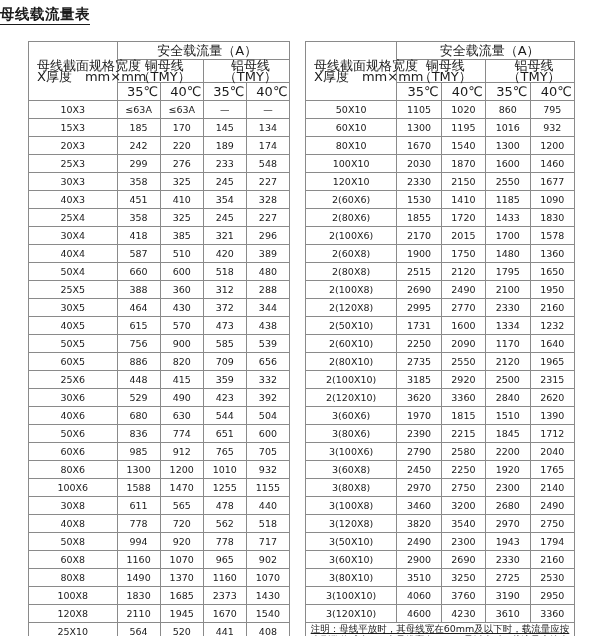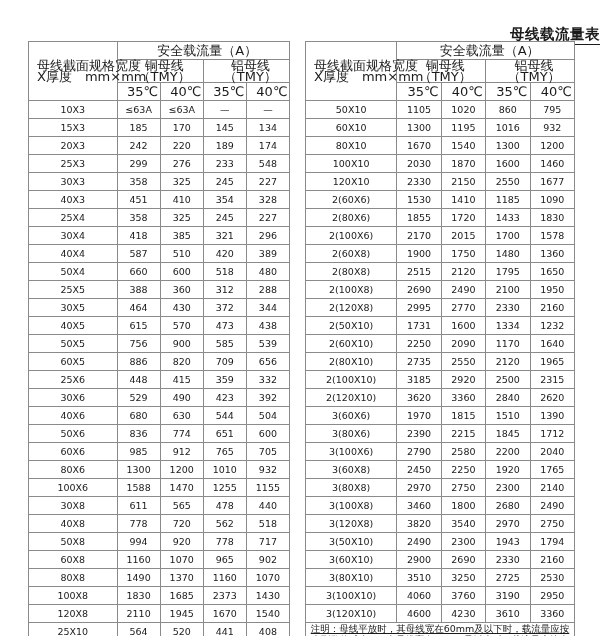--- a/index.html
+++ b/index.html
@@ -18,22 +18,22 @@
   }
   .page {
     width: 600px;
     height: 636px;
     position: relative;
     box-sizing: border-box;
   }
 
   
   .title-wrap {
-    text-align: right;
-    padding-top: 24px;
+    text-align: left;
+    padding-top: 4px;
     height: 26px;
   }
   .doc-title {
     display: inline-block;
     font-size: 14.5px;
     font-weight: bold;
     letter-spacing: 0.5px;
     border-bottom: 1px solid #1a1a1a;
     padding-bottom: 1px;
     line-height: 17px;
@@ -557,21 +557,21 @@
             <tr>
               <td class="spec-cell">3(80X8)</td>
               <td>2970</td>
               <td>2750</td>
               <td>2300</td>
               <td>2140</td>
             </tr>
             <tr>
               <td class="spec-cell">3(100X8)</td>
               <td>3460</td>
-              <td>1800</td>
+              <td>3200</td>
               <td>2680</td>
               <td>2490</td>
             </tr>
             <tr>
               <td class="spec-cell">3(120X8)</td>
               <td>3820</td>
               <td>3540</td>
               <td>2970</td>
               <td>2750</td>
             </tr>

